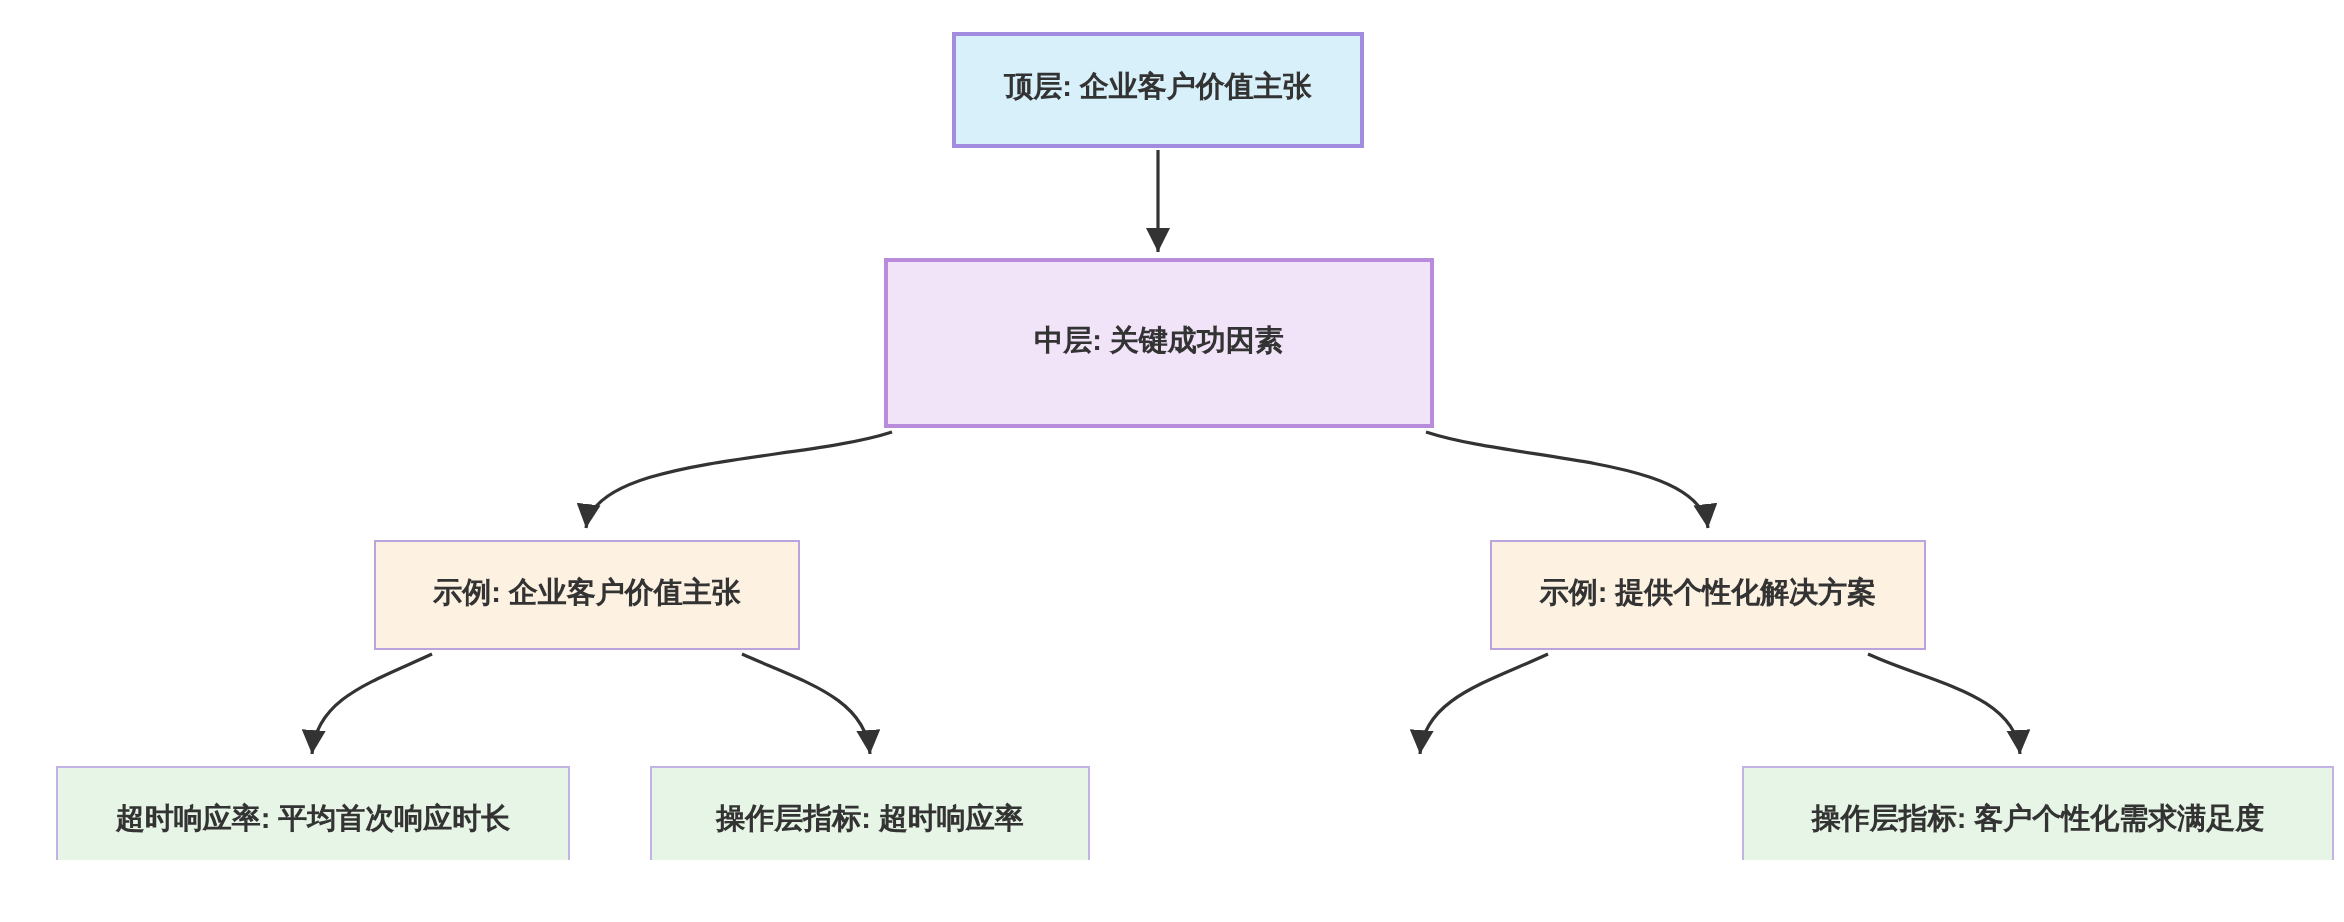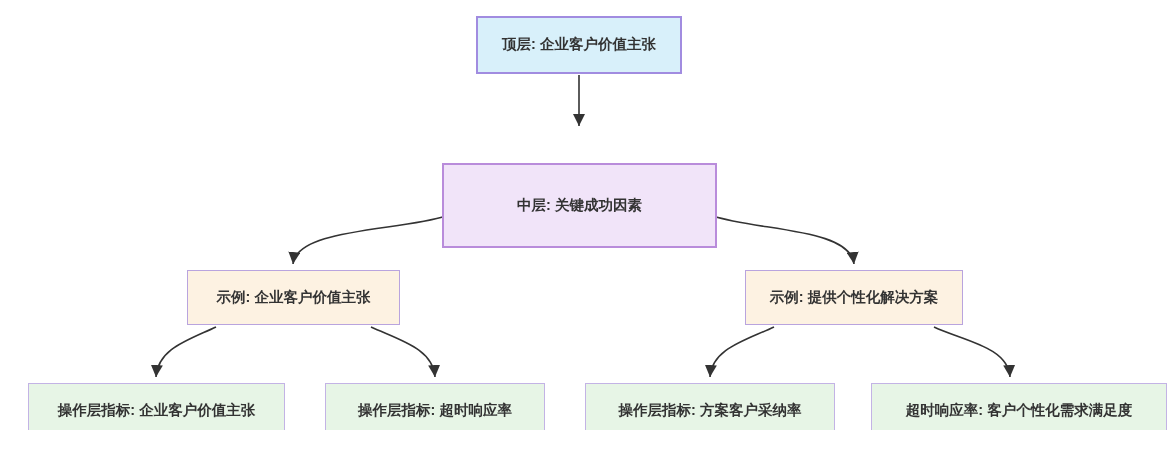--- a/index.html
+++ b/index.html
@@ -33,21 +33,21 @@
     text-align: center;
     font-size: 14.5px;
     font-weight: bold;
     color: #333333;
     line-height: 1.2;
     border-style: solid;
   }
   .node .line + .line { margin-top: 13px; }
 
   .n-top { left: 476px; top: 16px;  width: 206px; height: 58px; border-width: 2px;   }
-  .n-mid { left: 442px; top: 129px; width: 275px; height: 85px; border-width: 2px; margin-top: 34px;   }
+  .n-mid { left: 442px; top: 129px; width: 275px; height: 85px; border-width: 2px;   }
   .n-ex1 { left: 187px; top: 270px; width: 213px; height: 55px; border-width: 1.5px; }
   .n-ex2 { left: 745px; top: 270px; width: 218px; height: 55px; border-width: 1.5px; }
   .n-m1  { left: 28px;  top: 383px; width: 257px; height: 55px; border-width: 1.5px; }
   .n-m2  { left: 325px; top: 383px; width: 220px; height: 55px; border-width: 1.5px; }
   .n-m3  { left: 585px; top: 383px; width: 250px; height: 55px; border-width: 1.5px; }
   .n-m4  { left: 871px; top: 383px; width: 296px; height: 55px; border-width: 1.5px; }
 </style>
 </head>
 <body>
 
@@ -80,28 +80,25 @@
 
   <div class="node n-ex1" style="background-color: rgb(253, 242, 226); border-color: rgb(185, 164, 222);">
     <span class="line">示例: 企业客户价值主张</span>
   </div>
 
   <div class="node n-ex2" style="background-color: rgb(253, 242, 226); border-color: rgb(185, 164, 222);">
     <span class="line">示例: 提供个性化解决方案</span>
   </div>
 
   <div class="node n-m1" style="background-color: rgb(231, 245, 230); border-color: rgb(195, 179, 229);">
-    <span class="line">操作层指标: 企业客户价值主张</span>
+    <span class="line">超时响应率: 平均首次响应时长</span>
   </div>
 
   <div class="node n-m2" style="background-color: rgb(231, 245, 230); border-color: rgb(195, 179, 229);">
     <span class="line">操作层指标: 超时响应率</span>
   </div>
 
-  <div class="node n-m3" style="background-color: rgb(231, 245, 230); border-color: rgb(195, 179, 229);">
-    <span class="line">操作层指标: 方案客户采纳率</span>
-  </div>
 
   <div class="node n-m4" style="background-color: rgb(231, 245, 230); border-color: rgb(195, 179, 229);">
-    <span class="line">超时响应率: 客户个性化需求满足度</span>
+    <span class="line">操作层指标: 客户个性化需求满足度</span>
   </div>
 
 </div>
 
 </body></html>

